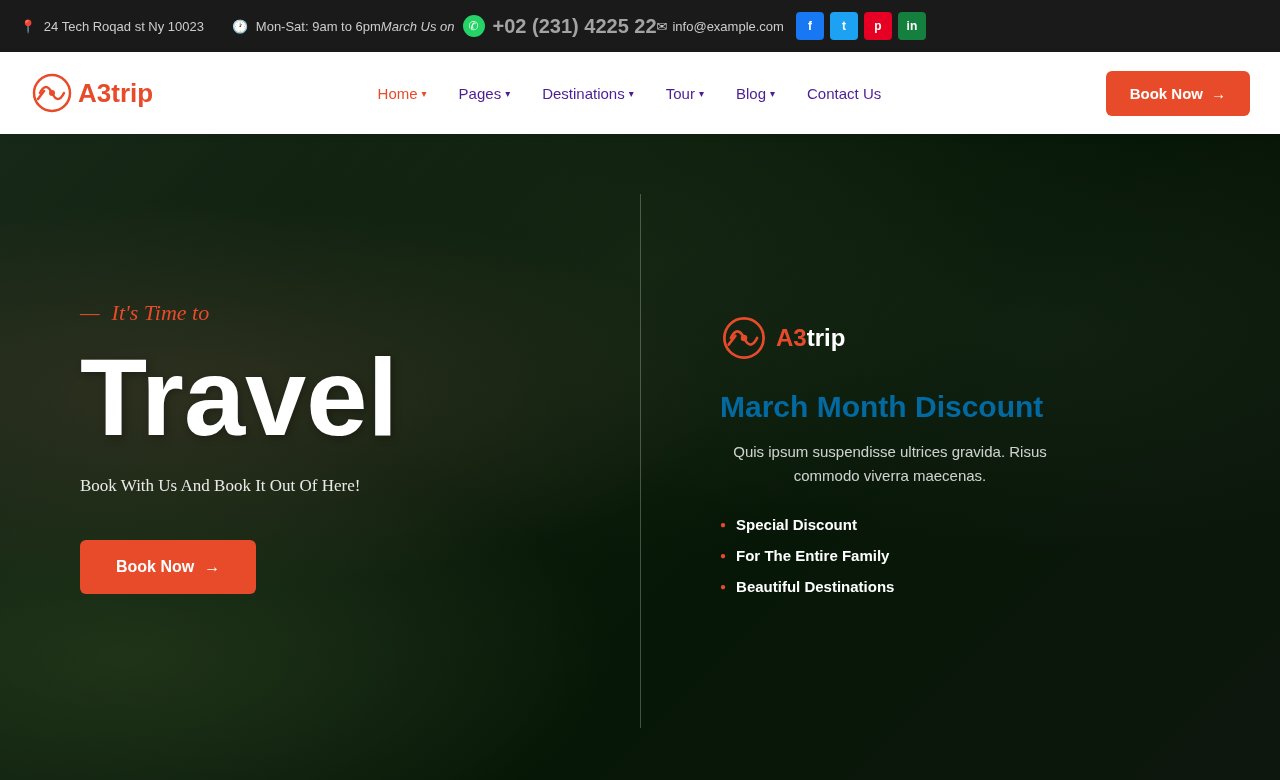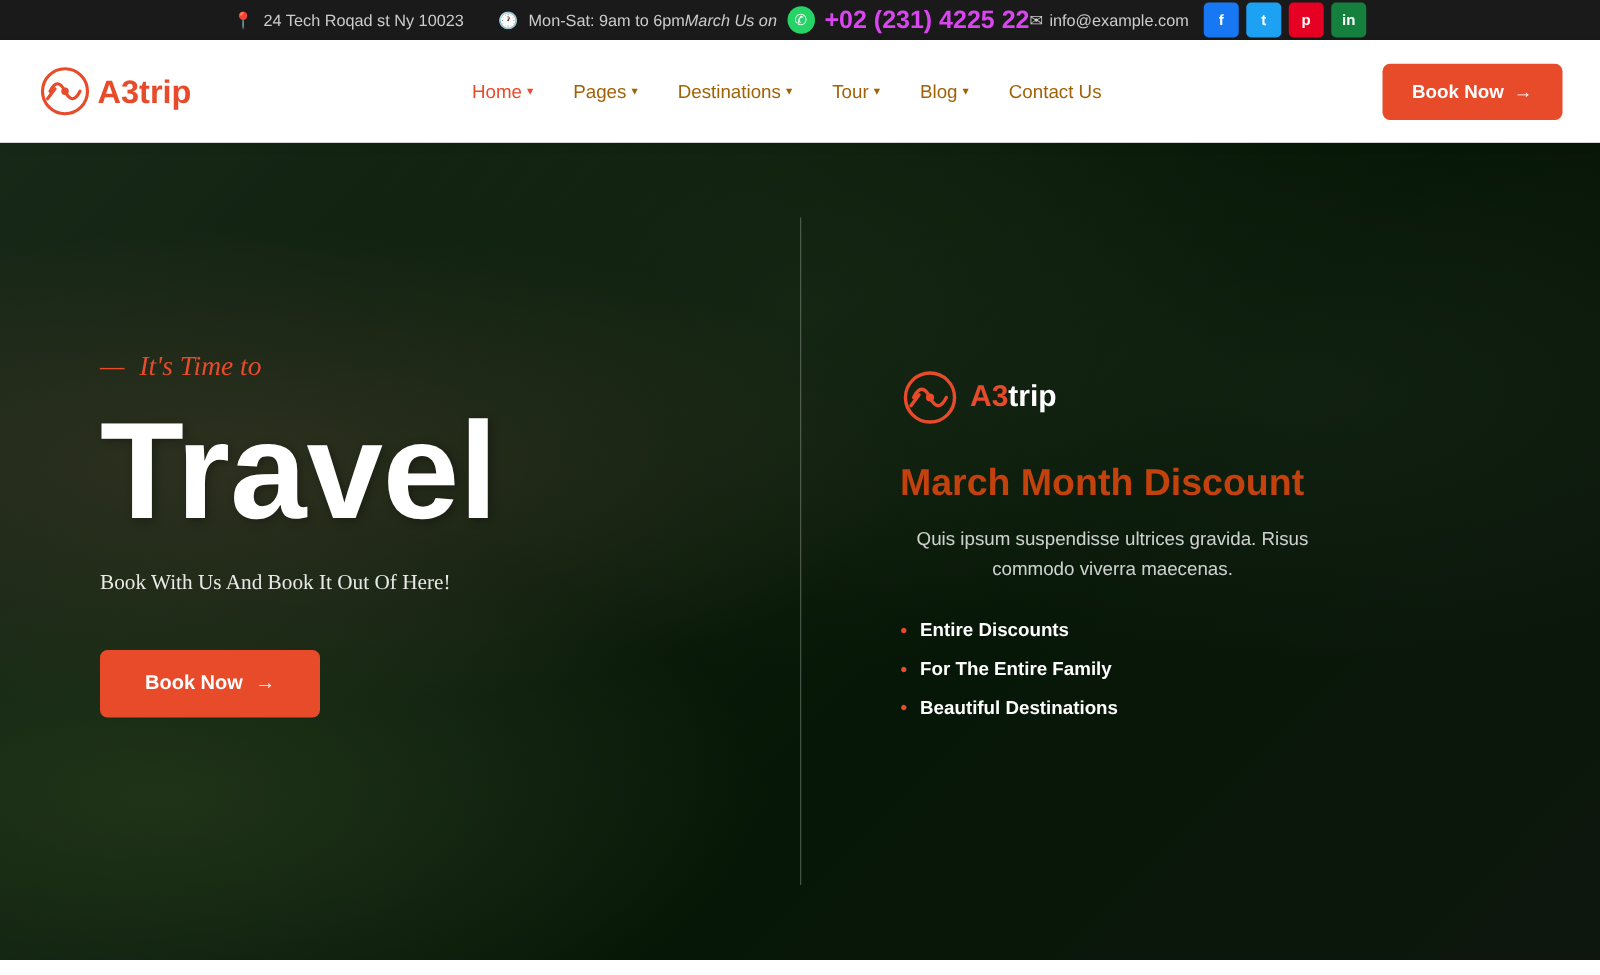--- a/index.html
+++ b/index.html
@@ -4,28 +4,28 @@
   <style>
     * { margin: 0; padding: 0; box-sizing: border-box; }
     body { font-family: 'Segoe UI', Arial, sans-serif; width: 1280px; height: 780px; overflow: hidden; }
 
     
     .top-bar {
       background: #1a1a1a;
       color: #ccc;
       font-size: 13px;
       padding: 0 20px;
-      height: 32px;
-      display: flex;
-      align-items: center;
-      justify-content: center;
+      height: 52px;
+      display: flex;
+      align-items: center;
+      justify-content: flex-start;
     }
     .top-bar-left { display: flex; gap: 28px; align-items: center; }
     .top-bar-center { display: flex; align-items: center; gap: 8px; color: #ccc; font-size: 13px; }
-    .top-bar-center .phone { font-size: 20px; font-weight: 600; color: #d946ef; }
+    .top-bar-center .phone { font-size: 20px; font-weight: 600; color: #a3a3a3; }
     .top-bar-center .whatsapp-icon {
       width: 22px; height: 22px; background: #25d366; border-radius: 50%;
       display: inline-flex; align-items: center; justify-content: center;
       color: white; font-size: 12px;
     }
     .top-bar-right { display: flex; align-items: center; gap: 12px; }
     .top-bar-right .email { display: flex; align-items: center; gap: 5px; color: #ccc; }
     .social-icons { display: flex; gap: 6px; }
     .social-icon {
       width: 28px; height: 28px; border-radius: 4px;
@@ -51,21 +51,21 @@
     }
     .logo { display: flex; align-items: center; gap: 4px; text-decoration: none; }
     .logo-text { font-size: 26px; font-weight: 700; color: #1a1a1a; }
     .logo-text span { color: #e84b2a; }
 
     .nav-menu { display: flex; align-items: center; gap: 4px; }
     .nav-item {
       padding: 10px 14px;
       font-size: 15px;
       font-weight: 500;
-      color: #a16207;
+      color: #4c1d95;
       cursor: pointer;
       display: flex; align-items: center; gap: 4px;
       white-space: nowrap;
     }
     .nav-item.active { color: #e84b2a; }
     .nav-item .chevron { font-size: 10px; }
 
     .book-now-btn {
       background: #e84b2a;
       color: white;
@@ -200,21 +200,21 @@
       z-index: 3;
     }
 
     .promo-logo { display: flex; align-items: center; gap: 8px; margin-bottom: 28px; }
     .promo-logo-text { font-size: 24px; font-weight: 700; color: white; }
     .promo-logo-text span { color: #e84b2a; }
 
     .promo-title {
       font-size: 30px;
       font-weight: 700;
-      color: #c2410c;
+      color: #0369a1;
       margin-bottom: 16px;
     }
 
     .promo-desc {
       font-size: 15px;
       color: rgba(255,255,255,0.8);
       line-height: 1.6;
       margin-bottom: 28px;
       max-width: 340px;
       text-align: center;
@@ -347,21 +347,21 @@
           <circle cx="22" cy="22" r="3" fill="#e84b2a"></circle>
         </svg>
         <span class="promo-logo-text">
           <span style="color:#e84b2a;">A3</span>trip
         </span>
       </div>
       <h2 class="promo-title">March Month Discount</h2>
       <p class="promo-desc">Quis ipsum suspendisse ultrices gravida. Risus commodo viverra maecenas.</p>
       <ul class="promo-list">
         <li>
-          <span>Entire Discounts</span>
+          <span>Special Discount</span>
         </li>
         <li>
           <span>For The Entire Family</span>
         </li>
         <li>
           <span>Beautiful Destinations</span>
         </li>
       </ul>
     </div>
   </div>

